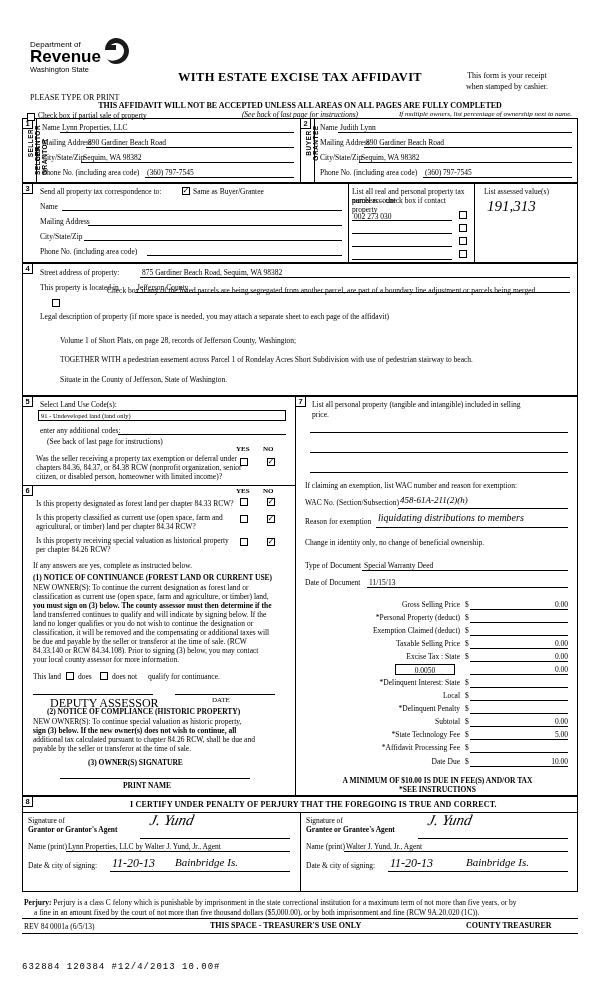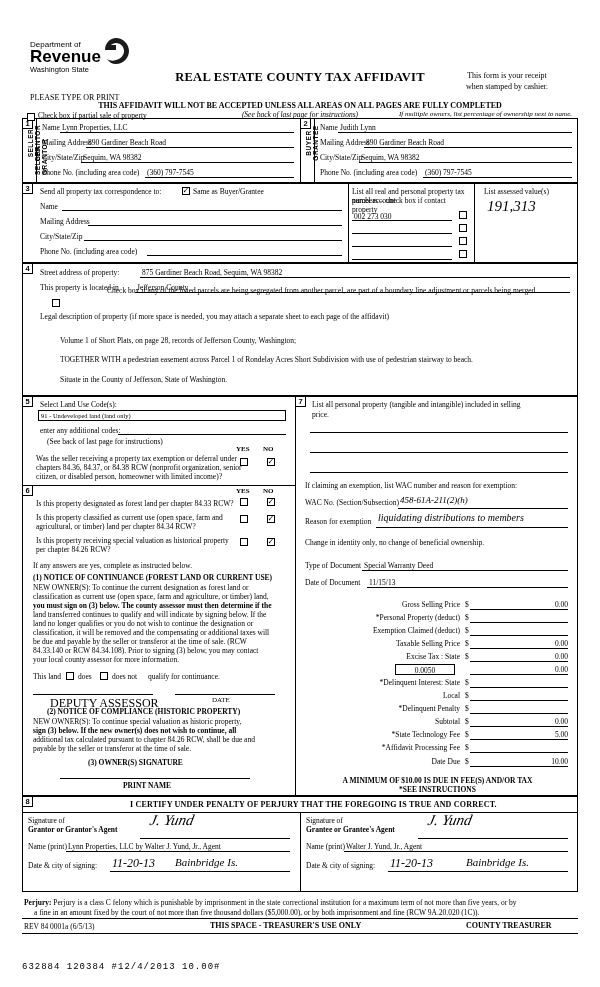--- a/index.html
+++ b/index.html
@@ -47,21 +47,21 @@
   <div class="dept">
     <div class="d1">Department of</div>
     <div class="d2">Revenue</div>
     <div class="d3">Washington State</div>
   </div>
   <svg class="swirl" viewBox="0 0 26 26">
     <path d="M13 0 C20 0 26 6 26 13 C26 20 20 26 13 26 C9 26 6 24 4 21 C7 23 10 23 13 22 C18 21 21 17 21 13 C21 8 17 5 13 5 C11 5 9 6 8 7 L13 7 L13 12 L2 12 C2 5 7 0 13 0 Z" fill="#1a1a1a"></path>
   </svg>
 
   <div class="title">
-    <div class="t1">REAL ESTATE COUNTY TAX AFFIDAVIT</div>
+    <div class="t1">WITH ESTATE EXCISE TAX AFFIDAVIT</div>
   </div>
   <div class="receipt">
     <div>This form is your receipt</div>
     <div>when stamped by cashier.</div>
   </div>
   <div class="pleaseType">PLEASE TYPE OR PRINT</div>
   <div class="notaccept">THIS AFFIDAVIT WILL NOT BE ACCEPTED UNLESS ALL AREAS ON ALL PAGES ARE FULLY COMPLETED</div>
   <div class="seeback">(See back of last page for instructions)</div>
   <div class="multiple">If multiple owners, list percentage of ownership next to name.</div>
 

